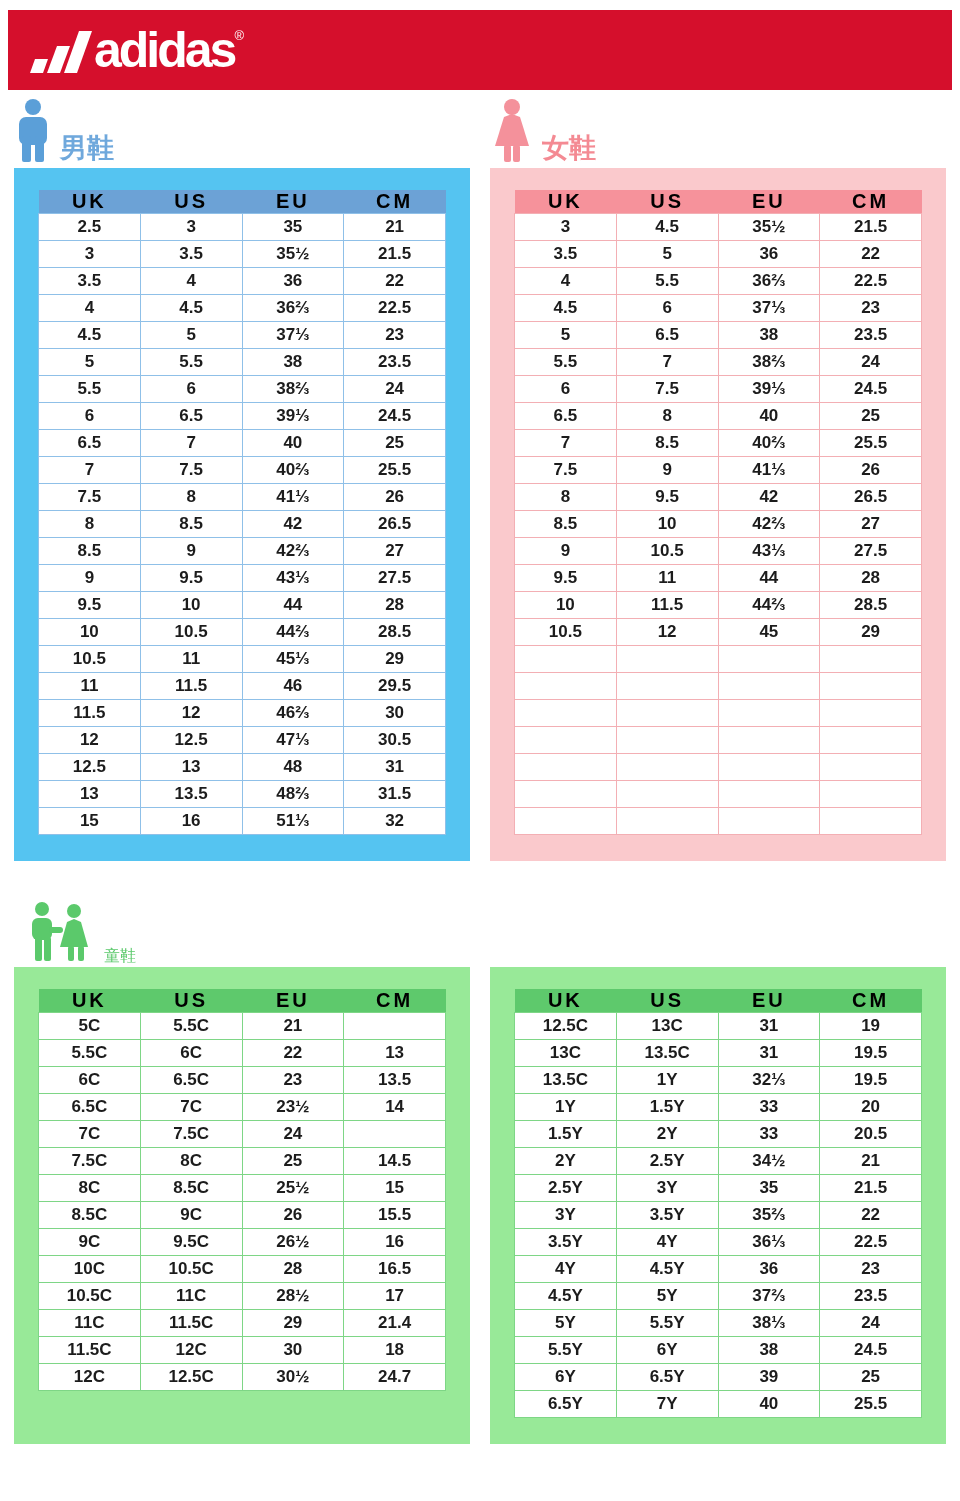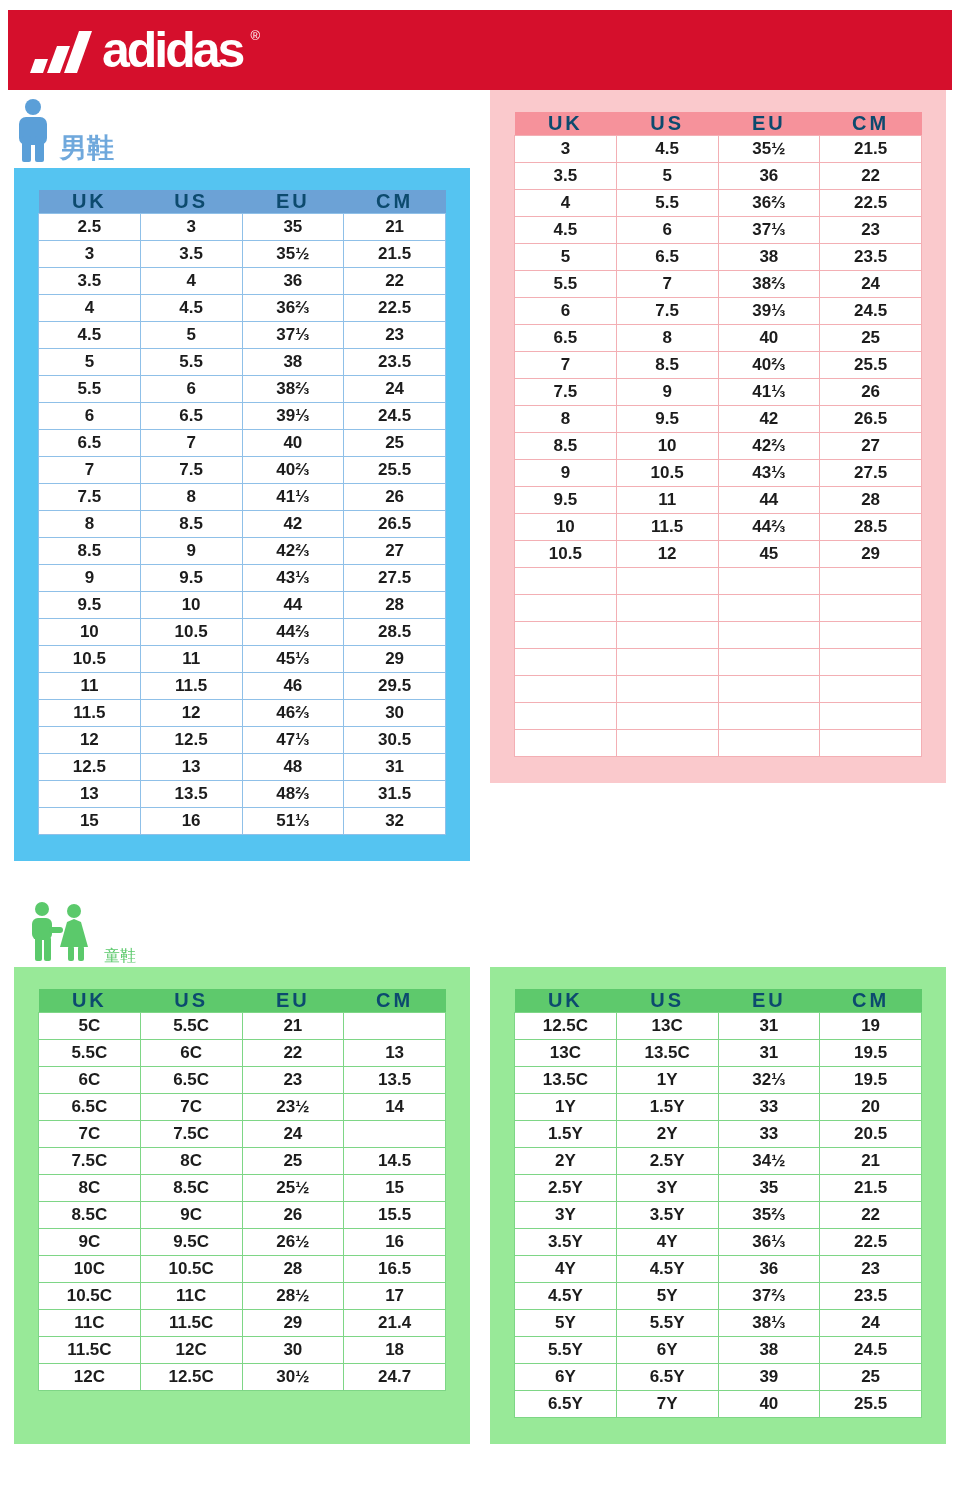--- a/index.html
+++ b/index.html
@@ -13,21 +13,21 @@
 
   
   .top-banner{
     margin:10px 8px 0 8px;height:80px;background:var(--brand-red);
     display:flex;align-items:center;justify-content:space-between;
     padding:0 22px;box-sizing:border-box;
   }
   .page-title{
     color:#ffffff;font-size:54px;font-weight:bold;letter-spacing:2px;line-height:80px;
   }
-  .brand-logo{display:flex;align-items:flex-end;gap:8px;}
+  .brand-logo{display:flex;align-items:flex-end;}
   .brand-logo svg{display:block;}
   .brand-word{
     color:#ffffff;font-size:50px;font-weight:bold;letter-spacing:-3px;
     line-height:46px;text-transform:lowercase;
   }
   .brand-reg{color:#ffffff;font-size:13px;line-height:13px;align-self:flex-start;margin-top:2px;}
 
   
   .section-grid{
     display:grid;grid-template-columns:456px 456px;column-gap:20px;
@@ -44,21 +44,21 @@
 
   .panel{box-sizing:border-box;padding:22px 24px 26px 24px;}
   .panel.men{background:var(--men-panel);}
   .panel.women{background:var(--women-panel);}
   .panel.kids{background:var(--kids-panel);}
 
   table.size-table{
     width:100%;border-collapse:collapse;table-layout:fixed;
   }
   table.size-table th{
-    color:#0c4a6e;font-weight:bold;font-size:20px;letter-spacing:3px;
+    color:#000000;font-weight:bold;font-size:20px;letter-spacing:3px;
     height:16px;padding:0;text-align:center;
   }
   table.size-table td{
     background:#ffffff;text-align:center;
     font-size:17px;font-weight:bold;color:var(--cell-text);
     height:26px;line-height:26px;padding:0;
   }
   .men-table th{background:var(--men-head);}
   .men-table td{border:1px solid var(--men-border);}
   .women-table th{background:var(--women-head);}
@@ -252,20 +252,31 @@
                 <td>16</td>
                 <td>51⅓</td>
                 <td>32</td>
               </tr>
             </tbody>
         </table>
       </div>
     </div>
 
     <div>
+      <div class="section-label">
+        <span>
+          <svg width="40" height="66" viewBox="0 0 40 66" fill="#F4919B">
+            <circle cx="20" cy="9" r="8"></circle>
+            <path d="M20 16 L28 19 L37 48 L3 48 L12 19 Z"></path>
+            <rect x="12" y="47" width="7" height="17" rx="2"></rect>
+            <rect x="21" y="47" width="7" height="17" rx="2"></rect>
+          </svg>
+        </span>
+        <span class="label-text women">女鞋</span>
+      </div>
       <div class="panel women">
         <table class="size-table women-table">
           <thead>
             <tr>
               <th>UK</th>
               <th>US</th>
               <th>EU</th>
               <th>CM</th>
             </tr>
           </thead>

